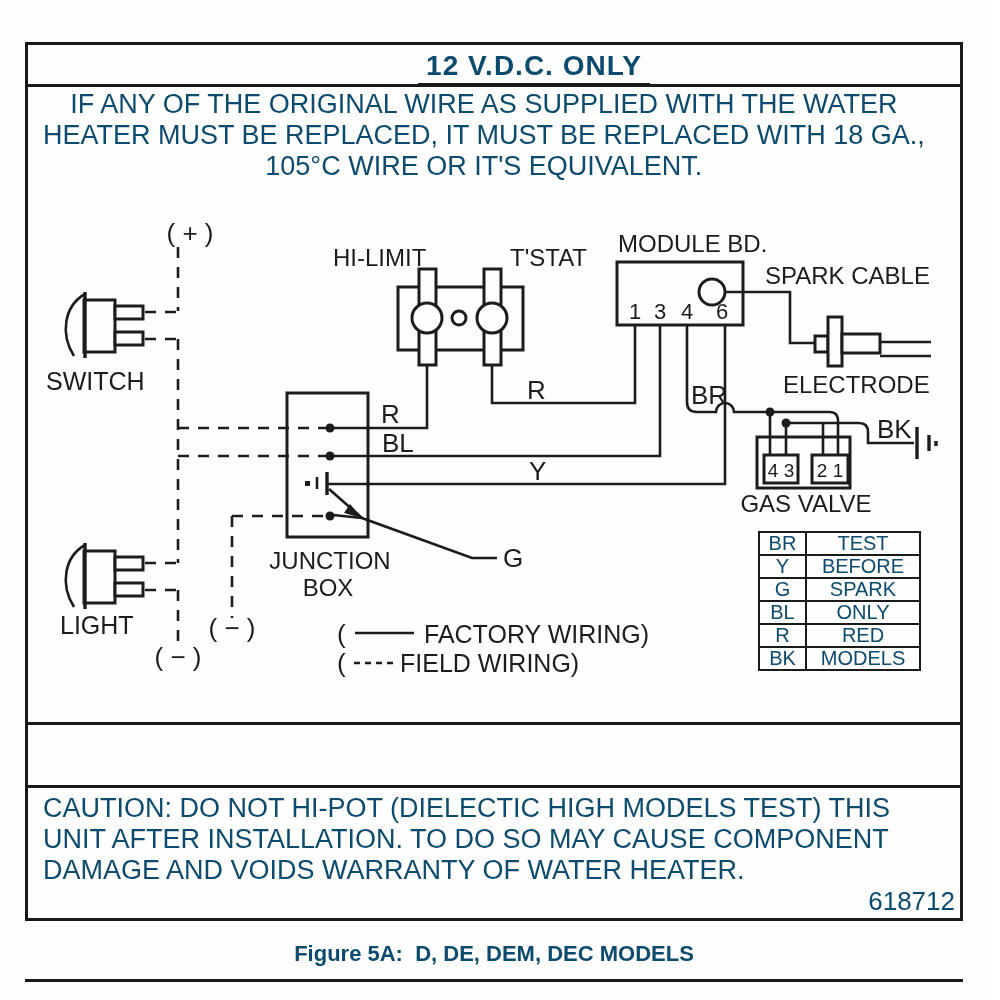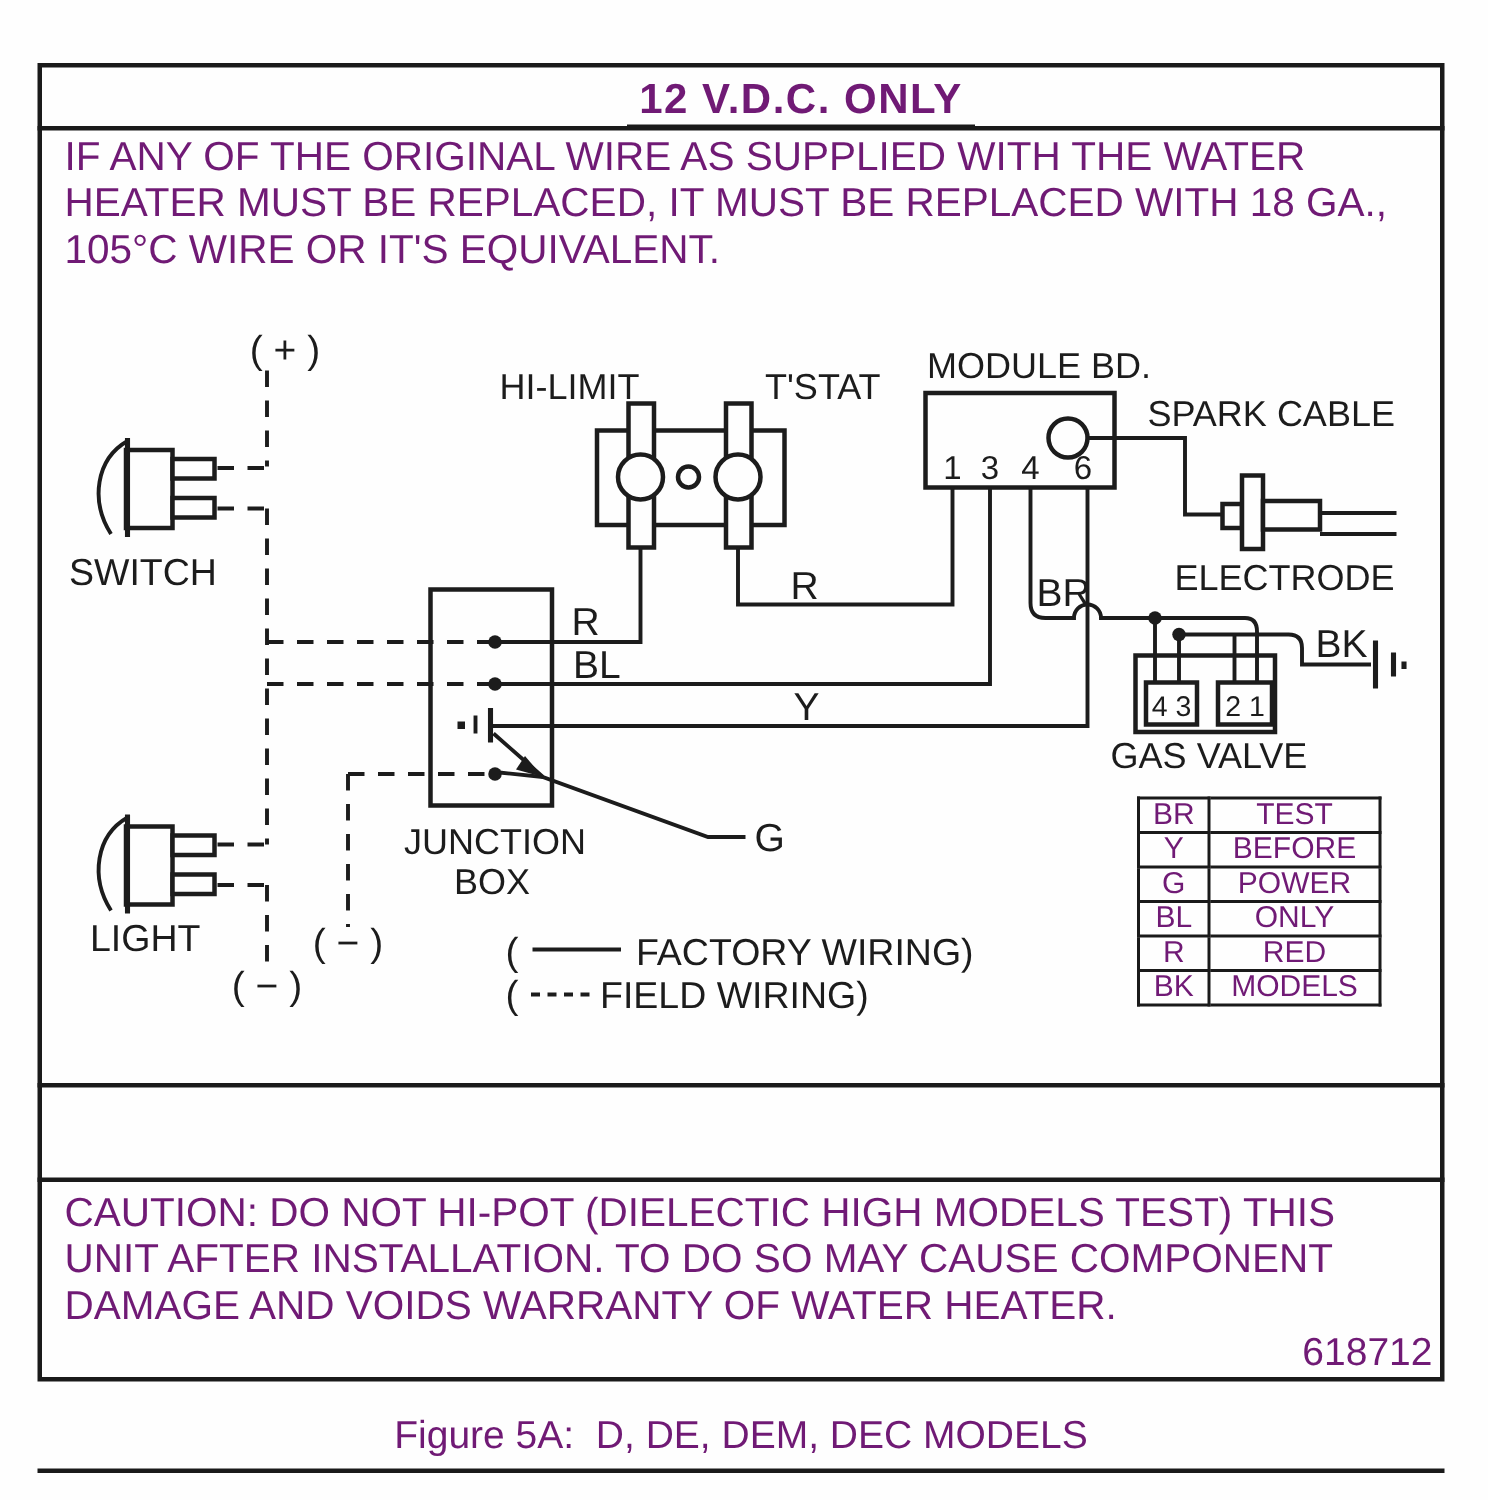--- a/index.html
+++ b/index.html
@@ -1,29 +1,29 @@
 <!DOCTYPE html>
 <html><head>
 <meta charset="utf-8">
 <style>
   html,body{margin:0;padding:0;background:#ffffff;}
   #page{position:relative;width:992px;height:1000px;background:#fefefe;
-        font-family:"Liberation Sans",sans-serif;color:#701a75;overflow:hidden;}
+        font-family:"Liberation Sans",sans-serif;color:#0c4a6e;overflow:hidden;}
   .abs{position:absolute;}
   #outer-box{left:25px;top:42px;width:938px;height:879px;border:3px solid #1a1a1a;box-sizing:border-box;}
   .hline{left:25px;width:938px;height:3px;background:#1a1a1a;}
   #title{left:25px;top:50px;width:938px;text-align:center;padding-left:80px;box-sizing:border-box;}
   #title span{display:inline-block;font-size:28px;font-weight:bold;letter-spacing:1px;
               border-bottom:3px solid #1a1a1a;padding:0 8px 1px 8px;}
   .para{font-size:27px;line-height:31px;white-space:pre-line;letter-spacing:0px;}
-  #wire-notice{left:43px;top:89px;}
+  #wire-notice{left:43px;top:89px;text-align:center;}
   #service-notice{left:43px;top:728px;line-height:30px;}
   #caution-notice{left:43px;top:793px;}
   #part-number{left:845px;top:886px;width:110px;font-size:26px;text-align:right;}
-  #figure-caption{left:25px;top:941px;width:938px;text-align:center;font-size:26px;font-weight:normal;white-space:pre;}
+  #figure-caption{left:25px;top:941px;width:938px;text-align:center;font-size:22px;font-weight:bold;white-space:pre;}
   svg{position:absolute;left:0;top:0;}
   svg text{font-family:"Liberation Sans",sans-serif;fill:#1c1c1c;}
   .t24{font-size:24px;}
   .t25{font-size:25px;}
   .t26{font-size:26px;}
   .t22{font-size:22px;}
   .t19{font-size:19px;}
   .mid{text-anchor:middle;}
   .wire{stroke:#1c1c1c;stroke-width:2.6;fill:none;}
   .wire-thick{stroke:#1c1c1c;stroke-width:3.4;fill:none;}
@@ -192,21 +192,21 @@
       <tr>
         <td class="c1">BR</td>
         <td class="c2">TEST</td>
         </tr>
       <tr>
         <td class="c1">Y</td>
         <td class="c2">BEFORE</td>
         </tr>
       <tr>
         <td class="c1">G</td>
-        <td class="c2">POWER</td>
+        <td class="c2">SPARK</td>
         </tr>
       <tr>
         <td class="c1">BL</td>
         <td class="c2">ONLY</td>
         </tr>
       <tr>
         <td class="c1">R</td>
         <td class="c2">RED</td>
         </tr>
       <tr>

